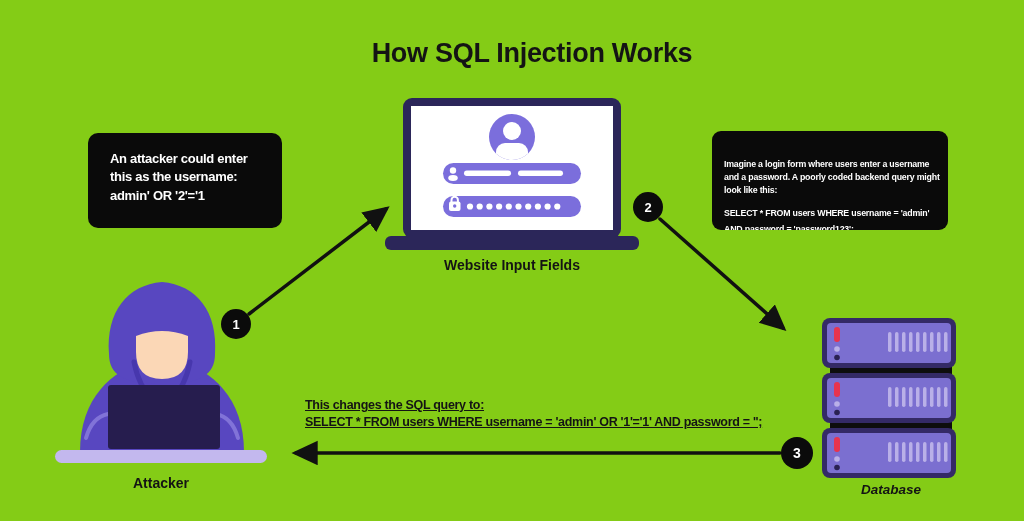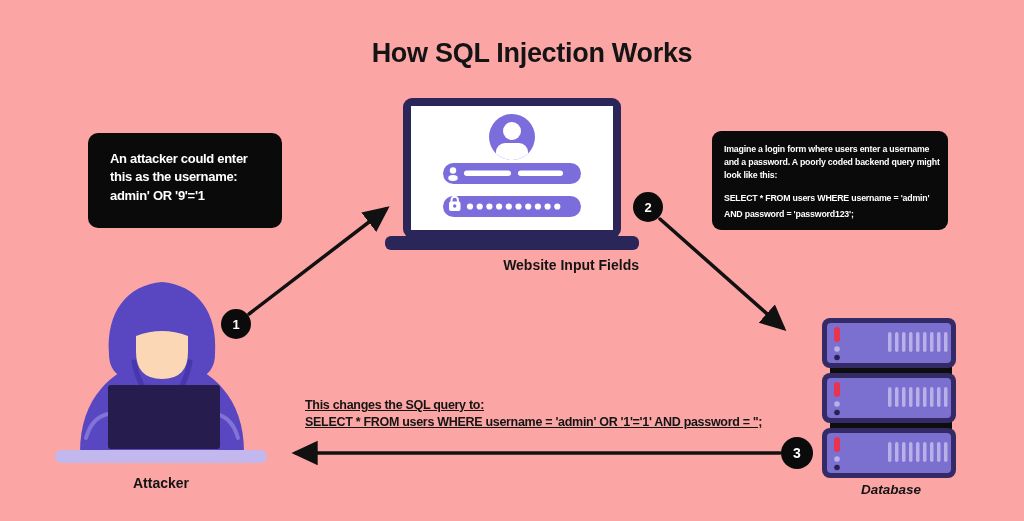--- a/index.html
+++ b/index.html
@@ -1,41 +1,41 @@
 <!DOCTYPE html>
 <html><head>
 <meta charset="utf-8">
 <style>
   html,body { margin:0; padding:0; background:#ffffff; }
   .canvas {
-    position:relative; width:1024px; height:521px; background:#fca5a5;
+    position:relative; width:1024px; height:521px; background:#84cc16;
     font-family:"Liberation Sans", sans-serif; overflow:hidden; color:#111;
   }
   .abs { position:absolute; }
   .title {
     top:38px; left:40px; width:984px; text-align:center;
     font-size:27px; font-weight:bold; letter-spacing:-0.3px; color:#141414;
   }
   .callout {
     background:#0a0a0a; color:#ffffff; font-weight:bold; border-radius:10px;
     box-sizing:border-box; overflow:hidden;
   }
   .callout-left {
     left:88px; top:133px; width:194px; height:95px; padding:17px 22px;
     font-size:13px; line-height:1.42; letter-spacing:-0.3px;
   }
   .callout-right {
-    left:712px; top:131px; width:236px; height:99px; padding:12px 12px;
+    left:712px; top:131px; width:236px; height:99px; padding:27px 12px;
     font-size:8.8px; line-height:1.45; letter-spacing:-0.2px; border-radius:9px;
   }
   .callout-right .qline1 { margin-top:11px; }
   .callout-right .qline2 { margin-top:3px; }
   .nowrap { white-space:nowrap; }
   .label { font-weight:bold; text-align:center; color:#141414; }
-  .label-website { left:385px; top:257px; width:254px; font-size:14px;text-align:right; }
+  .label-website { left:385px; top:257px; width:254px; font-size:14px; }
   .label-attacker { left:50px; top:475px; width:222px; font-size:14px; }
   .label-database { left:820px; top:482px; width:142px; font-size:13.5px;font-style:italic; }
   .badge {
     position:absolute; background:#0b0b0b; color:#ffffff; border-radius:50%;
     display:flex; align-items:center; justify-content:center;
     font-weight:bold; font-size:13px; z-index:5;
   }
   .badge-1 { left:221px; top:309px; width:30px; height:30px; }
   .badge-2 { left:633px; top:192px; width:30px; height:30px; }
   .badge-3 { left:781px; top:437px; width:32px; height:32px; font-size:14px; }
@@ -49,21 +49,21 @@
 </head>
 <body>
 
 <div class="canvas">
 
   <div class="abs title">How SQL Injection Works</div>
 
   <div class="abs callout callout-left">
     <div class="nowrap">An attacker could enter</div>
     <div class="nowrap">this as the username:</div>
-    <div class="nowrap">admin' OR '9'='1</div>
+    <div class="nowrap">admin' OR '2'='1</div>
   </div>
 
   <div class="abs callout callout-right">
     <div class="nowrap">Imagine a login form where users enter a username</div>
     <div class="nowrap">and a password. A poorly coded backend query might</div>
     <div class="nowrap">look like this:</div>
     <div class="nowrap qline1">SELECT * FROM users WHERE username = 'admin'</div>
     <div class="nowrap qline2">AND password = 'password123';</div>
   </div>
 

